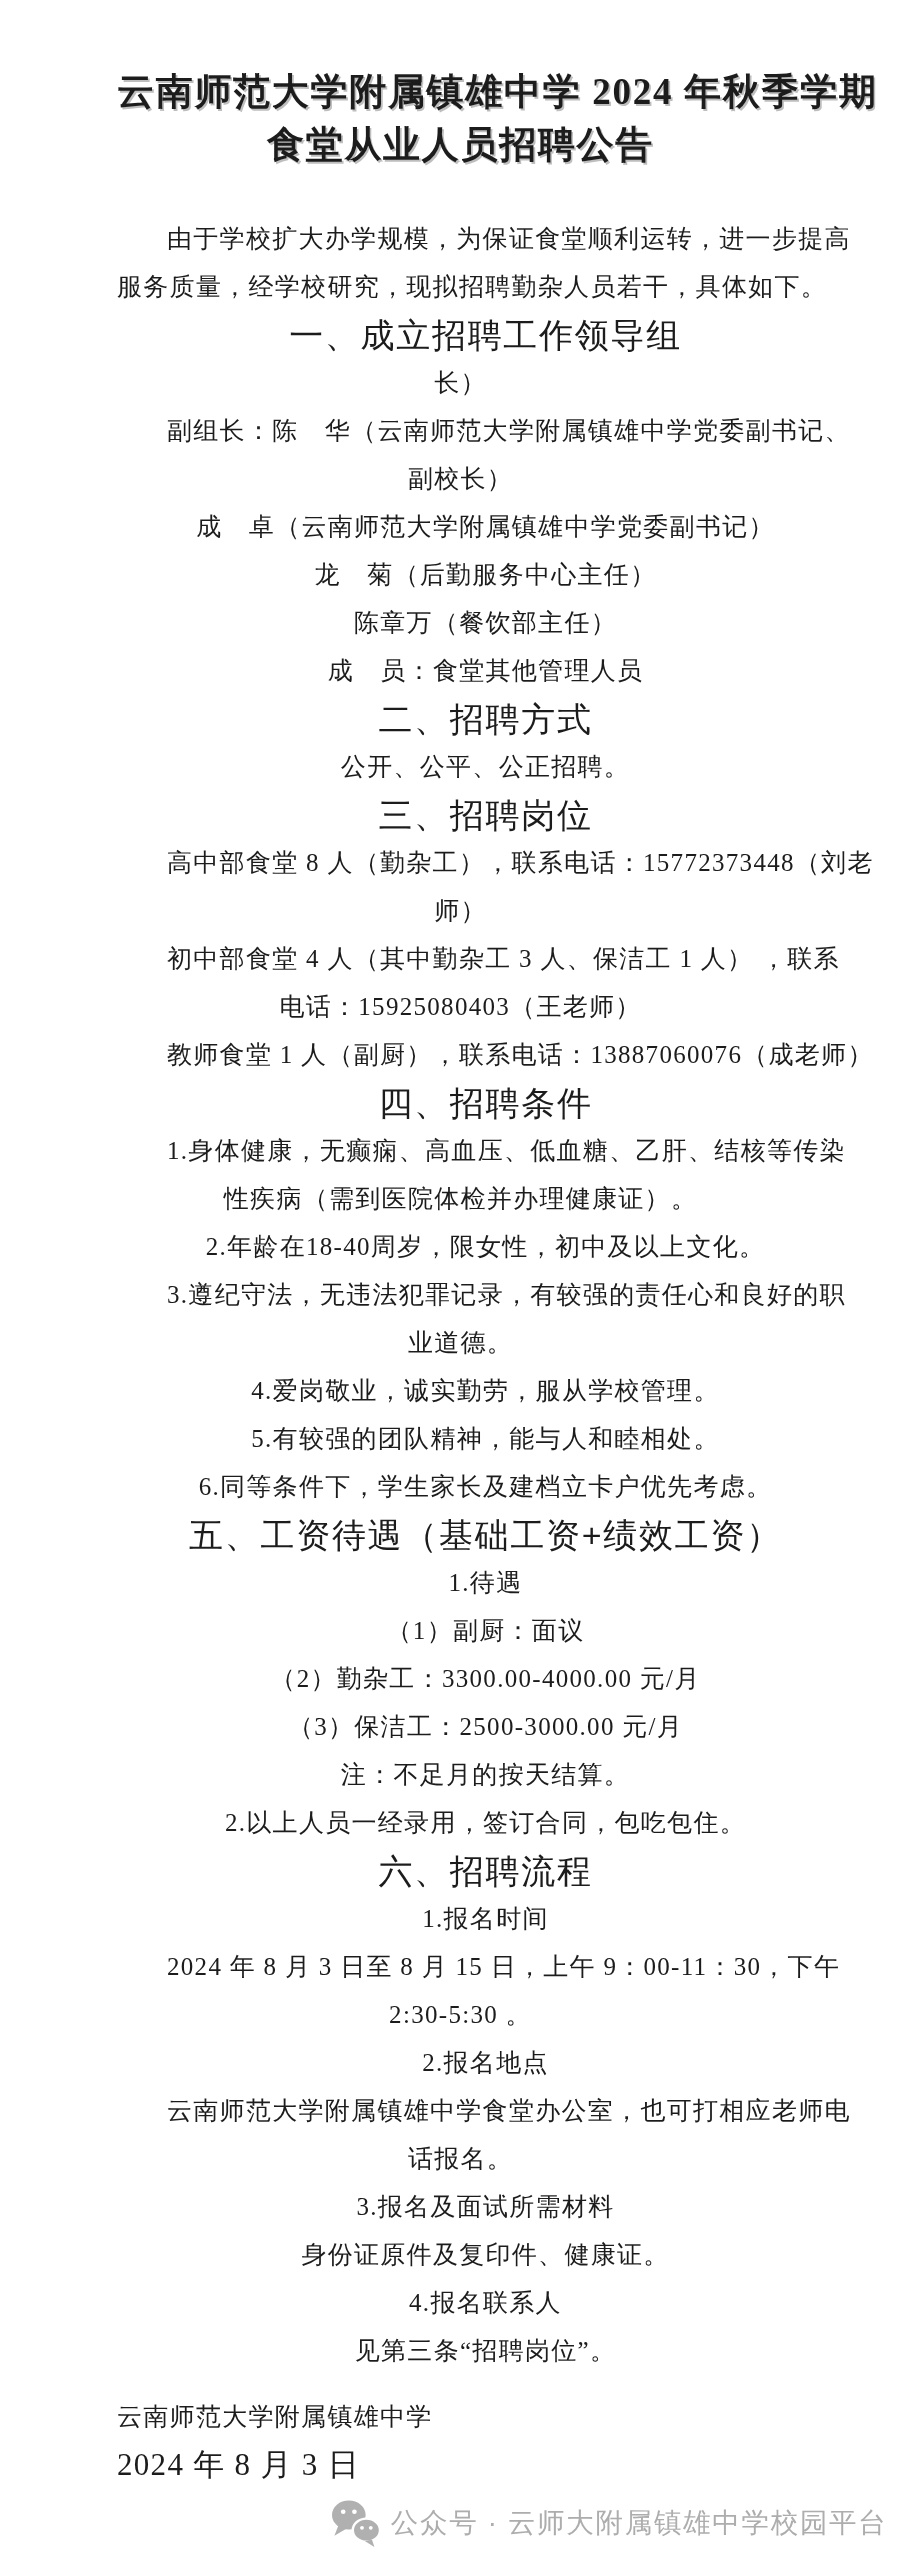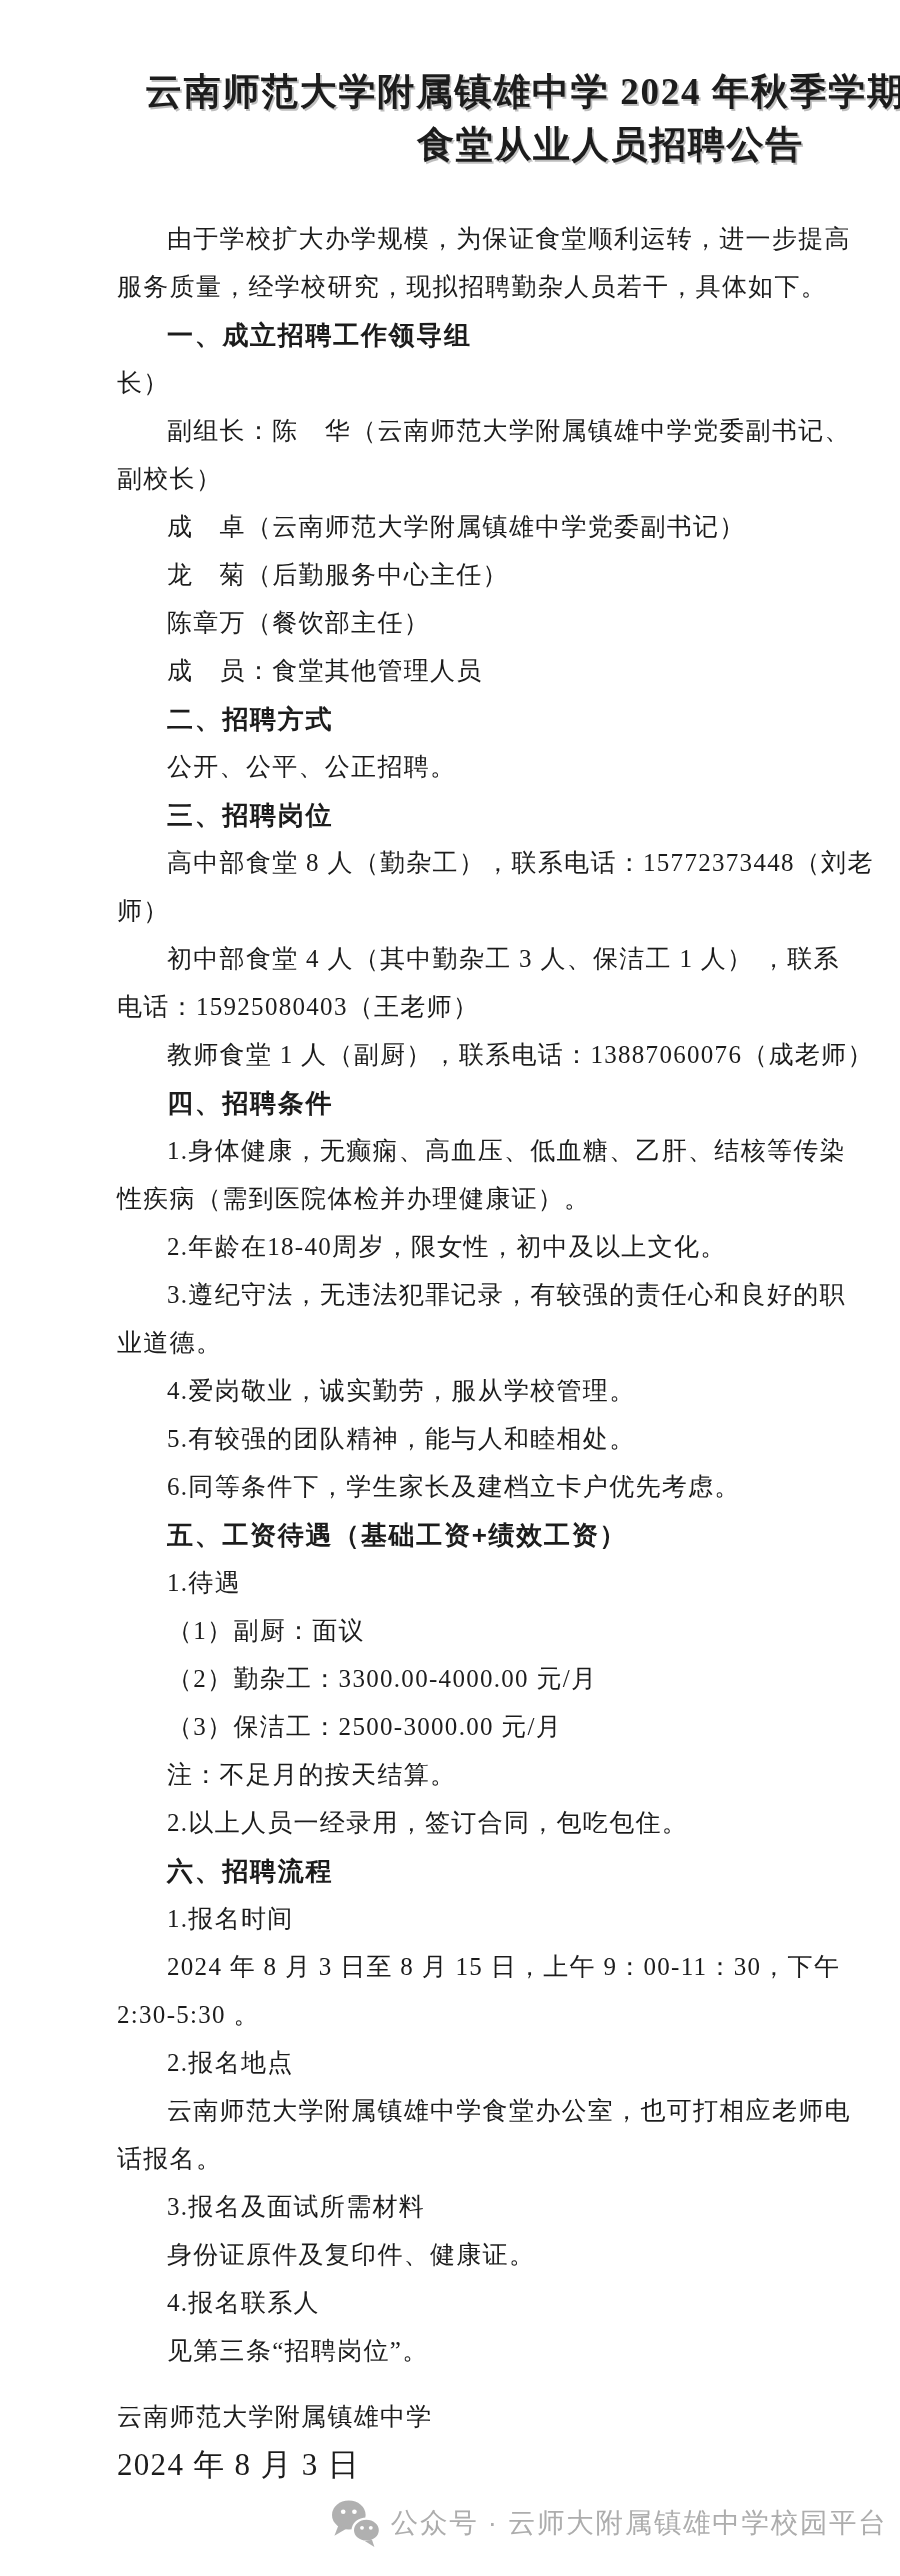--- a/index.html
+++ b/index.html
@@ -9,47 +9,47 @@
     width: 900px;
     height: 2576px;
     overflow: hidden;
     font-family: "Liberation Serif", "DejaVu Serif", serif;
     color: #1c1c1c;
   }
   .doc {
     padding: 65px 96px 0 117px;
   }
   .title {
-    text-align: right;
+    text-align: center;
     font-weight: bold;
     font-size: 37px;
     line-height: 53px;
     letter-spacing: 1.7px;
     white-space: nowrap;
     text-shadow: 1.7px 1.7px 0 rgba(110,110,110,0.45);
     font-family: "Liberation Serif", "DejaVu Serif", serif;
-    margin-left: 28px;
   }
   .body-lines {
     margin-top: 44px;
   }
   .line {
     font-size: 25px;
     height: 48px;
     line-height: 48px;
     letter-spacing: 1.3px;
     white-space: nowrap;
+    text-align: center;
   }
   .line.indent {
     padding-left: 50px;
   }
   .line.heading {
     font-family: "Liberation Sans", "DejaVu Sans", sans-serif;
-    font-weight: 700;
-    font-size: 26px;
+    font-weight: 400;
+    font-size: 34px;
     letter-spacing: 1.7px;
   }
   .signature {
     margin-top: 18.3px;
     text-align: left;
   }
   .sig-school {
     font-size: 25px;
     line-height: 48px;
     letter-spacing: 1.3px;

